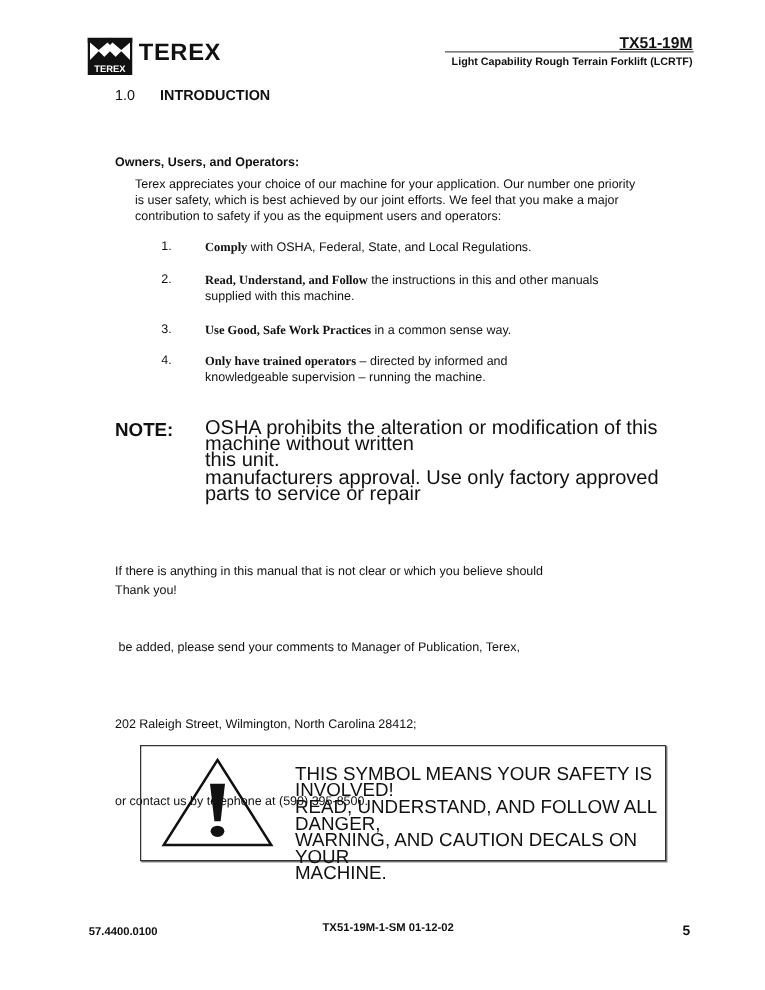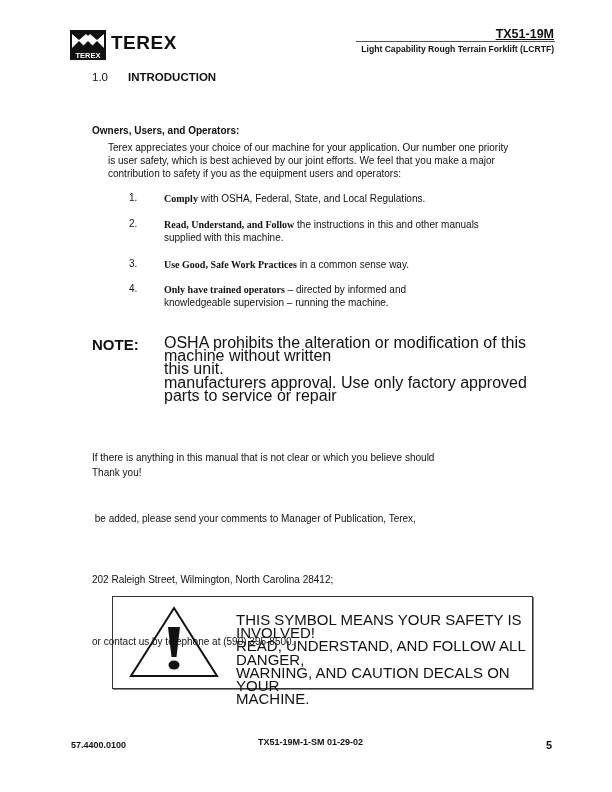--- a/index.html
+++ b/index.html
@@ -118,14 +118,14 @@
   </svg>
 </div>
 <div class="abs warn-text">
   <div>THIS SYMBOL MEANS YOUR SAFETY IS INVOLVED!</div>
   <div>READ, UNDERSTAND, AND FOLLOW ALL DANGER,</div>
   <div>WARNING, AND CAUTION DECALS ON YOUR</div>
   <div>MACHINE.</div>
 </div>
 
 <div class="abs foot-left">57.4400.0100</div>
-<div class="abs foot-center">TX51-19M-1-SM 01-29-02</div>
+<div class="abs foot-center">TX51-19M-1-SM 01-12-02</div>
 <div class="abs foot-page">5</div>
 
 </body></html>

